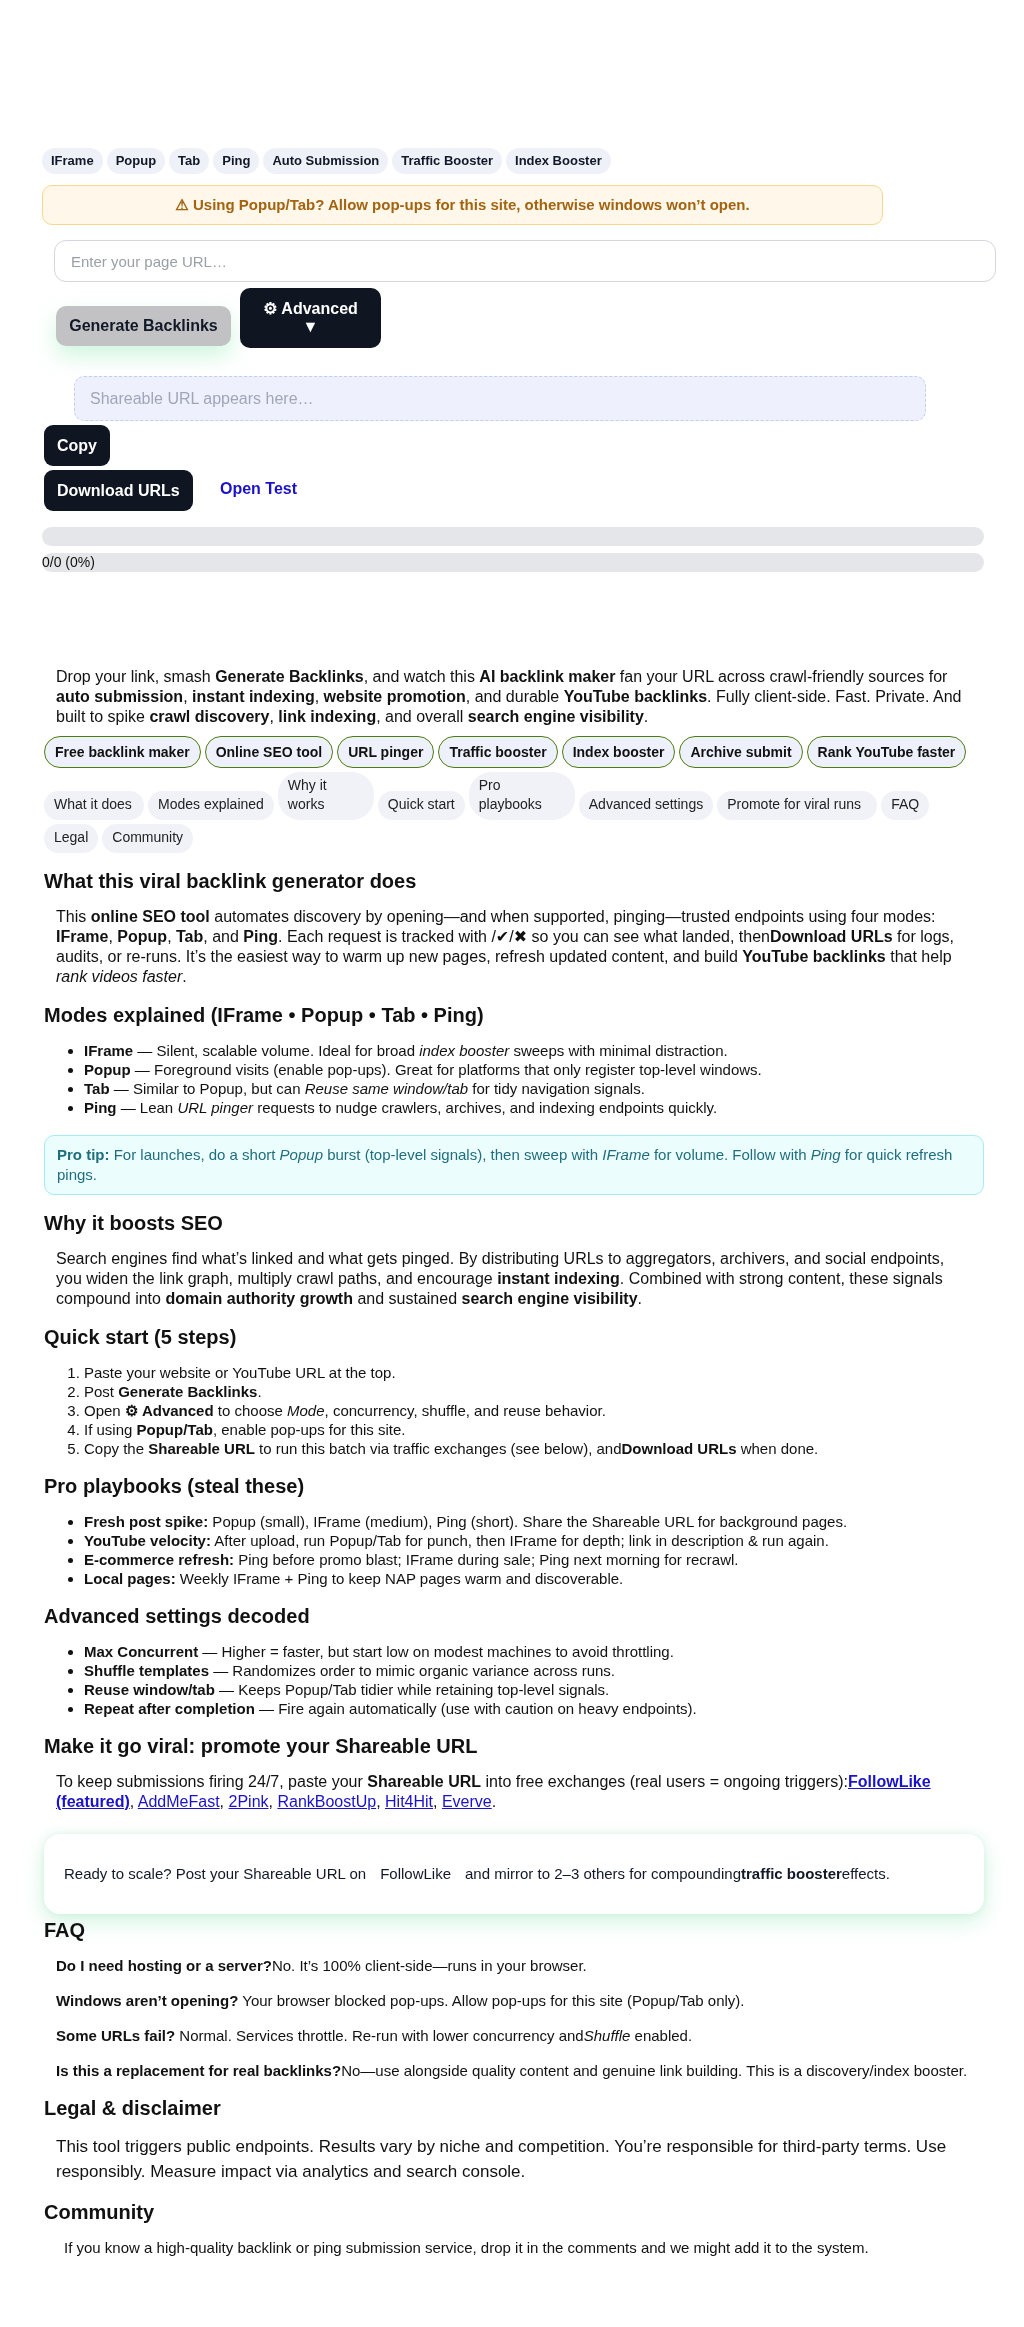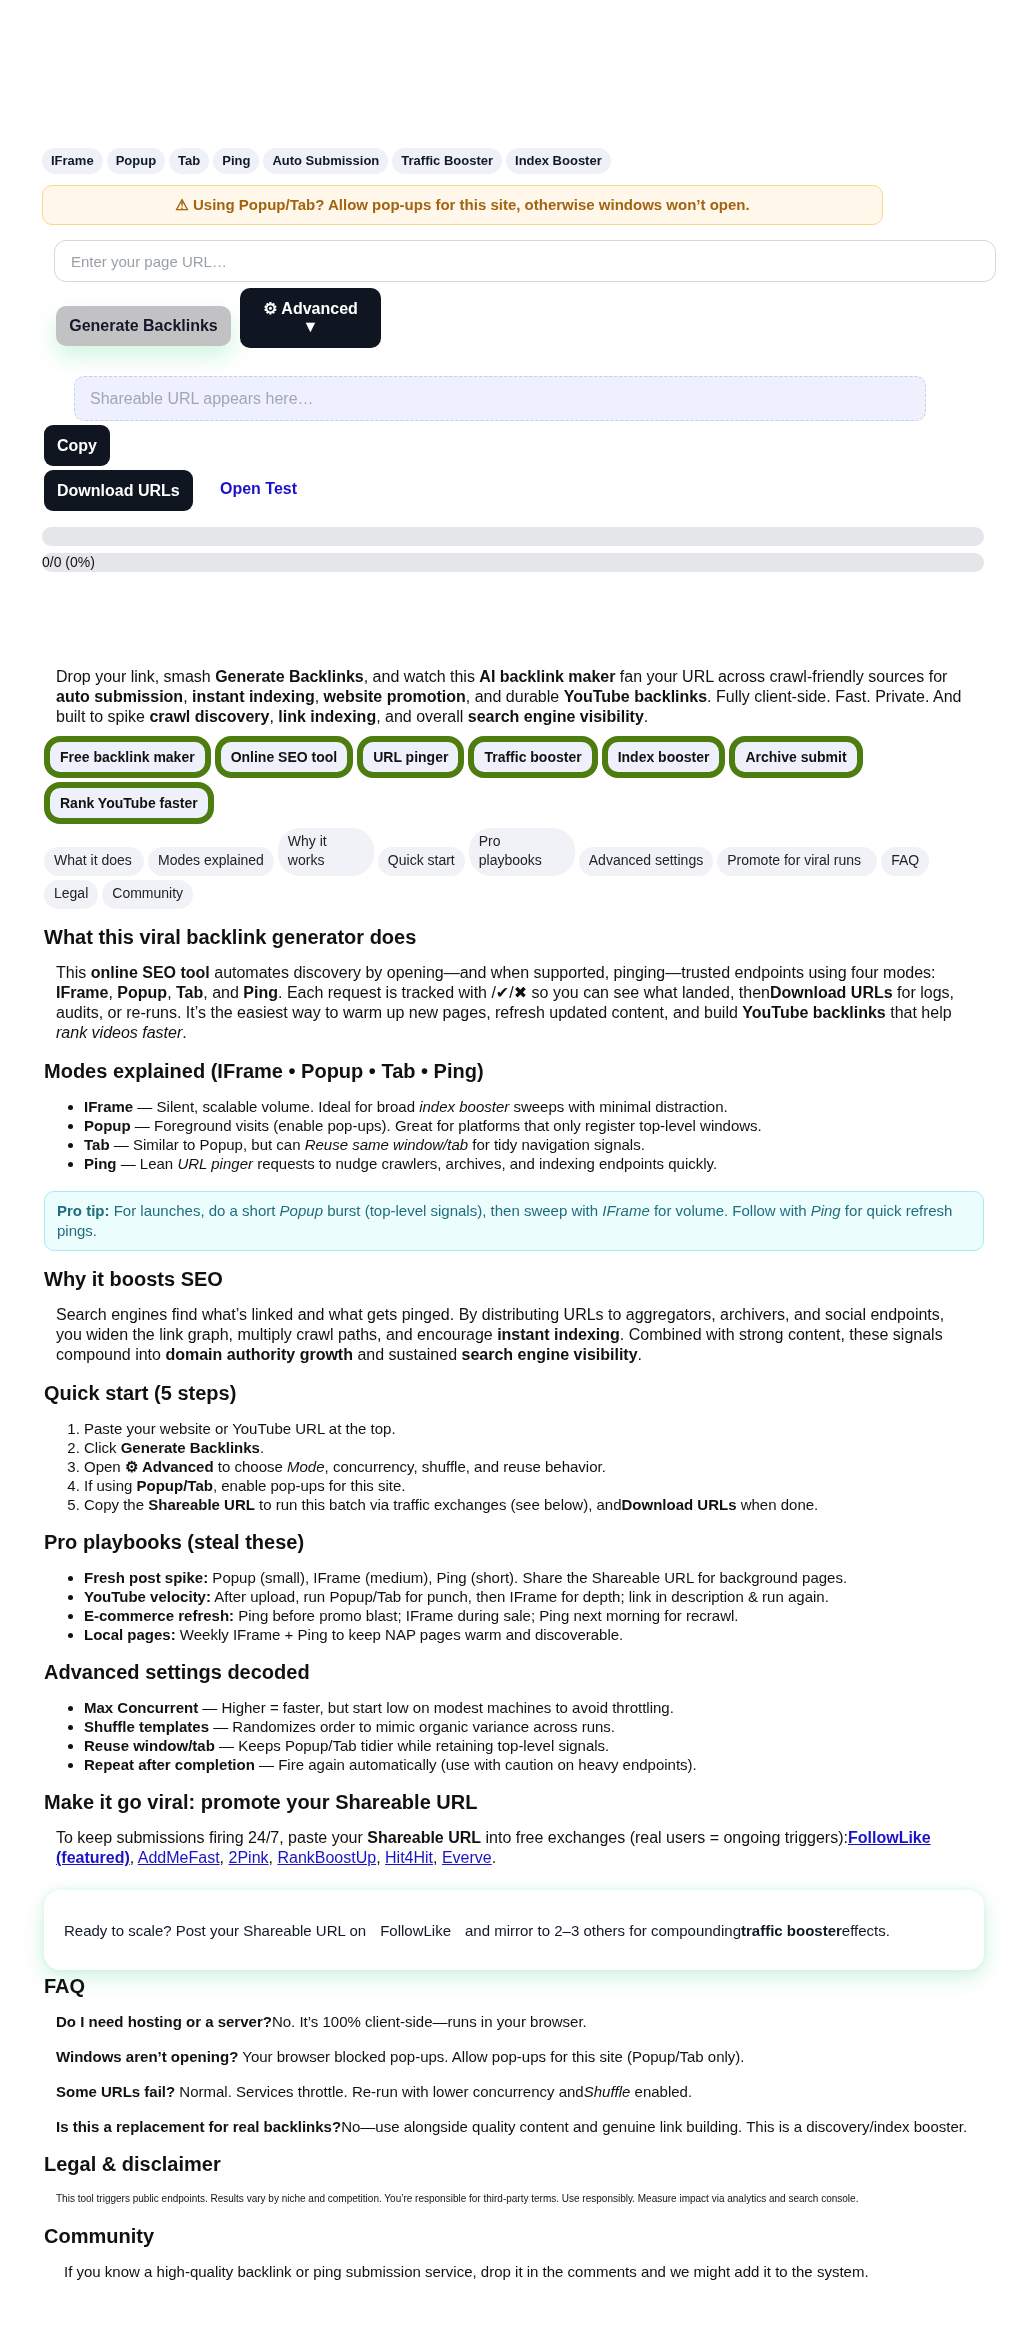--- a/index.html
+++ b/index.html
@@ -82,21 +82,21 @@
   .progress-fill { height: 100%; width: 0%; background: #22c55e; border-radius: 10px; }
   .progress-label { position: absolute; top: 553px; left: 42px; font-size: 14px; color: #111; }
 
   
   .content { position: absolute; top: 655px; left: 44px; width: 940px; }
   .content p { margin: 12px; font-size: 16px; line-height: 20px; }
   .intro { margin-bottom: 9px !important; }
 
   .kw-chips { display: flex; flex-wrap: wrap; gap: 4px; margin-bottom: 4px; }
   .kw-chip {
-    background: #eef1fb; border: 6px solid #4d7c0f; border-radius: 16px;
+    background: #eef1fb; border: 1px solid #4d7c0f; border-radius: 16px;
     padding: 6px 10px; font-size: 14px; font-weight: 700; color: #111;
   }
   .toc { display: flex; flex-wrap: wrap; align-items: flex-end; gap: 4px 4px; margin-bottom: 8px; }
   .toc-item {
     background: #f1f2f7; border-radius: 22px; padding: 4px 10px 6px 10px;
     font-size: 14px; color: #222; line-height: 19px; text-decoration: none;
   }
   .toc-item.narrow { width: 100px; }
   .toc-item.narrow2 { width: 96px; }
   .toc-item.narrow3 { width: 106px; }
@@ -208,21 +208,21 @@
 
     <section>
       <h2>Why it boosts SEO</h2>
       <p><span>Search engines find what’s linked and what gets pinged. By distributing URLs to aggregators, archivers, and social endpoints, you widen the link graph, multiply crawl paths, and encourage </span><b>instant indexing</b><span>. Combined with strong content, these signals compound into </span><b>domain authority growth</b><span> and sustained </span><b>search engine visibility</b><span>.</span></p>
     </section>
 
     <section>
       <h2>Quick start (5 steps)</h2>
       <ol>
         <li>Paste your website or YouTube URL at the top.</li>
-        <li><span>Click </span><b>Generate Backlinks</b><span>.</span></li>
+        <li><span>Post </span><b>Generate Backlinks</b><span>.</span></li>
         <li><span>Open </span><b>⚙ Advanced</b><span> to choose </span><i>Mode</i><span>, concurrency, shuffle, and reuse behavior.</span></li>
         <li><span>If using </span><b>Popup/Tab</b><span>, enable pop-ups for this site.</span></li>
         <li><span>Copy the </span><b>Shareable URL</b><span> to run this batch via traffic exchanges (see below), and</span><b>Download URLs</b><span> when done.</span></li>
       </ol>
     </section>
 
     <section>
       <h2>Pro playbooks (steal these)</h2>
       <ul>
         <li><b>Fresh post spike:</b><span> Popup (small), IFrame (medium), Ping (short). Share the Shareable URL for background pages.</span></li>
@@ -258,21 +258,21 @@
     <section class="faq">
       <h2 style="margin-top:4px">FAQ</h2>
       <p><b>Do I need hosting or a server?</b><span>No. It’s 100% client-side—runs in your browser.</span></p>
       <p><b>Windows aren’t opening?</b><span> Your browser blocked pop-ups. Allow pop-ups for this site (Popup/Tab only).</span></p>
       <p><b>Some URLs fail?</b><span> Normal. Services throttle. Re-run with lower concurrency and</span><i>Shuffle</i><span> enabled.</span></p>
       <p><b>Is this a replacement for real backlinks?</b><span>No—use alongside quality content and genuine link building. This is a discovery/index booster.</span></p>
     </section>
 
     <section>
       <h2>Legal &amp; disclaimer</h2>
-      <p style="font-size:10px;line-height:18px">This tool triggers public endpoints. Results vary by niche and competition. You’re responsible for third-party terms. Use responsibly. Measure impact via analytics and search console.</p>
+      <p style="font-size:17px;line-height:25px">This tool triggers public endpoints. Results vary by niche and competition. You’re responsible for third-party terms. Use responsibly. Measure impact via analytics and search console.</p>
     </section>
 
     <section class="community">
       <h2>Community</h2>
       <p style="font-size:15px">If you know a high-quality backlink or ping submission service, drop it in the comments and we might add it to the system.</p>
     </section>
 
   </div>
 </div>
 

